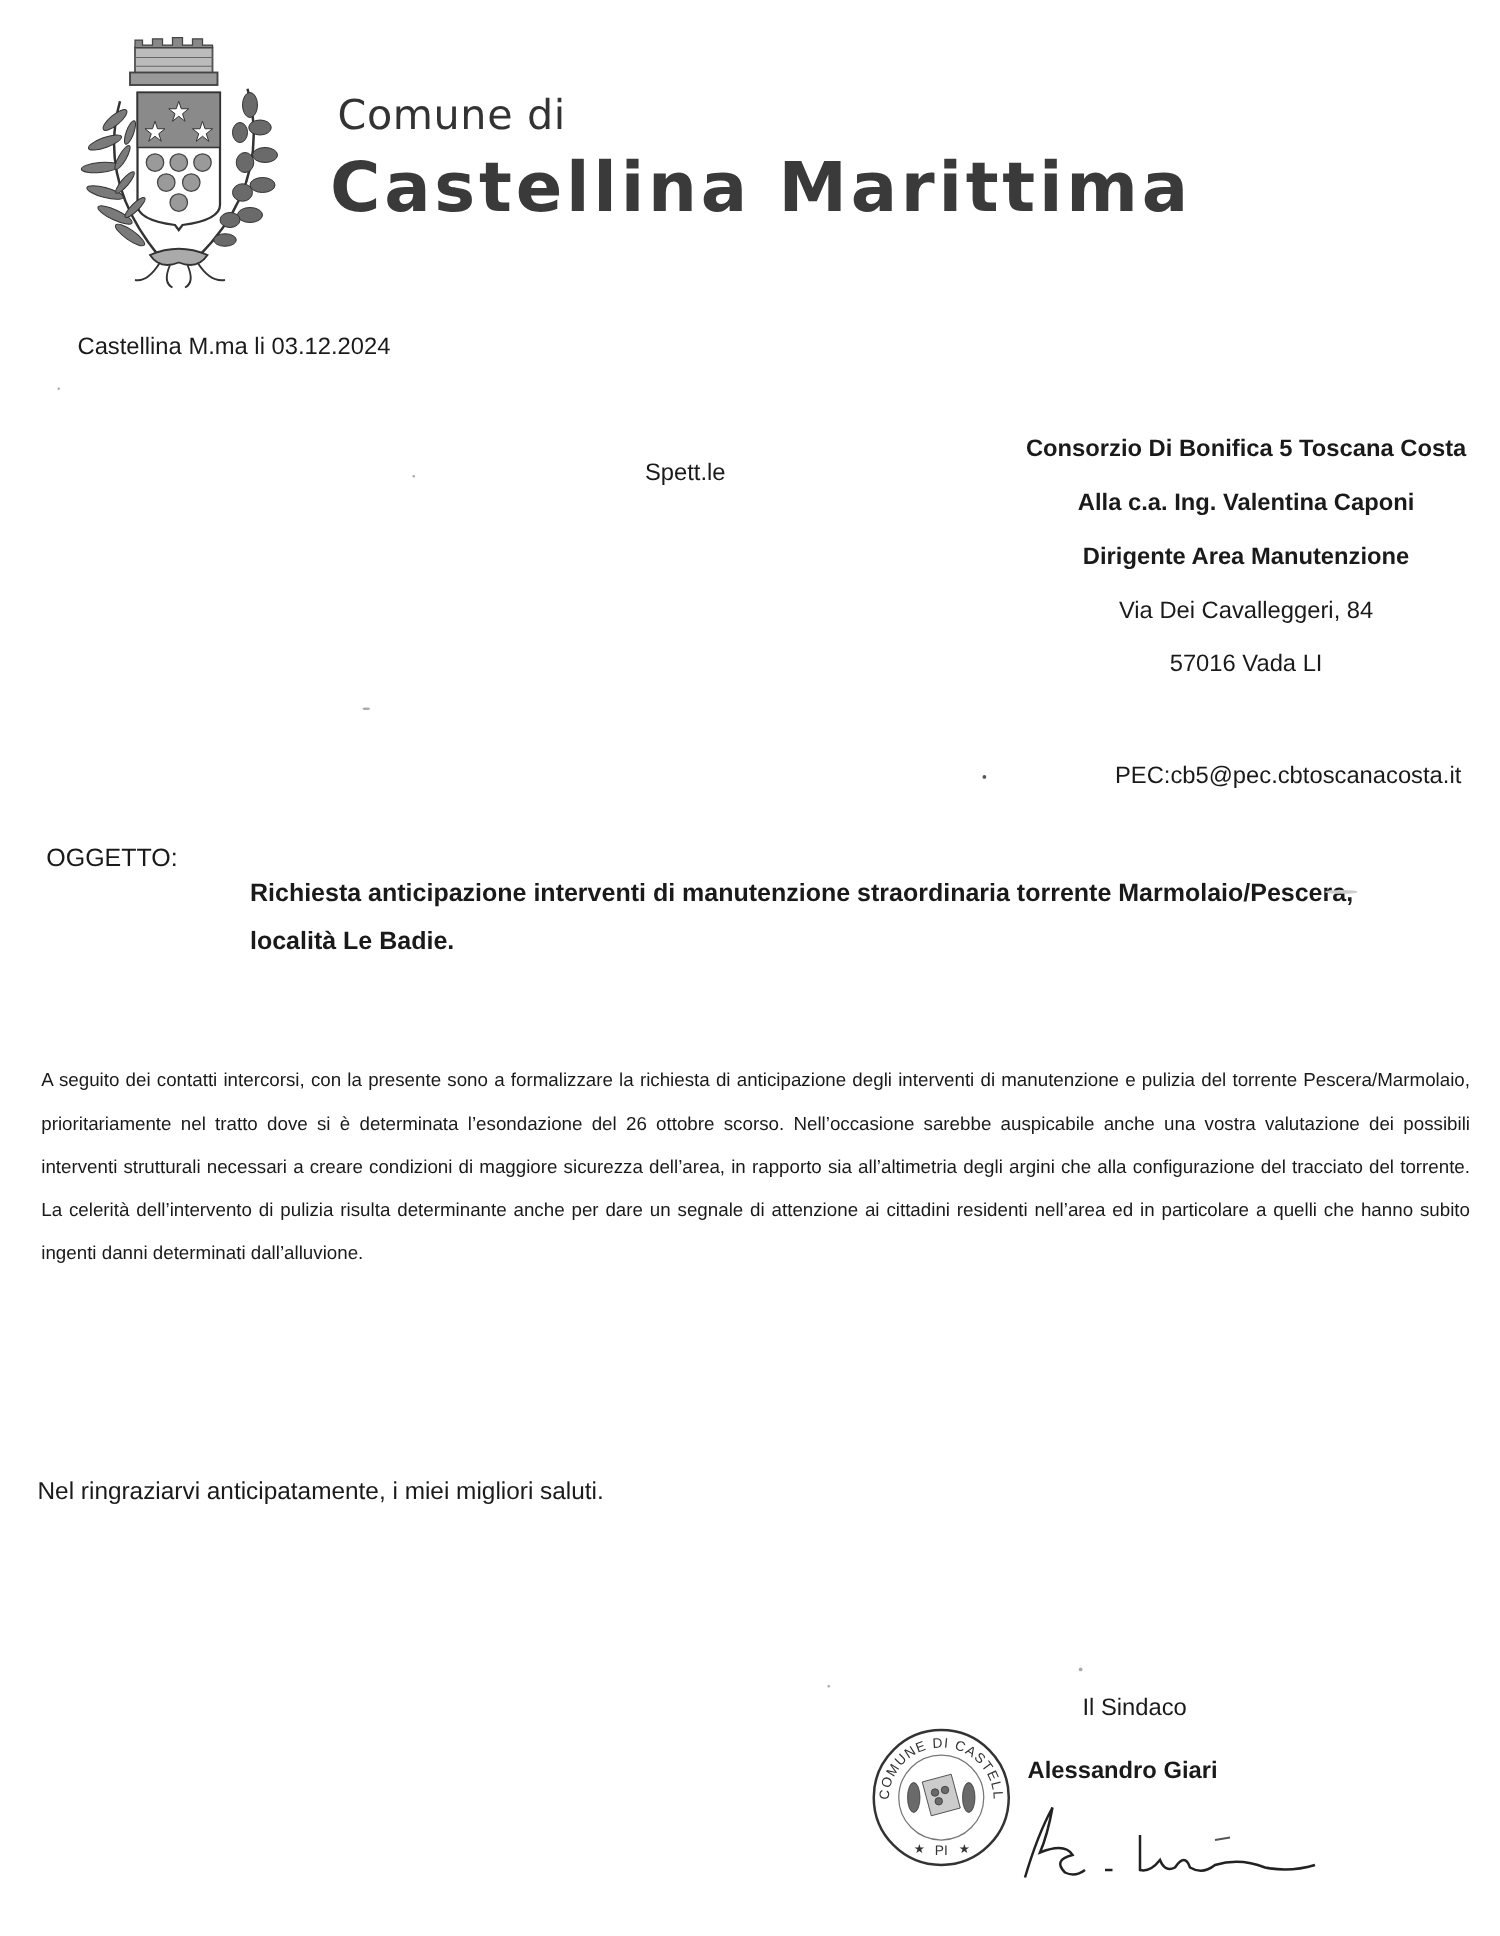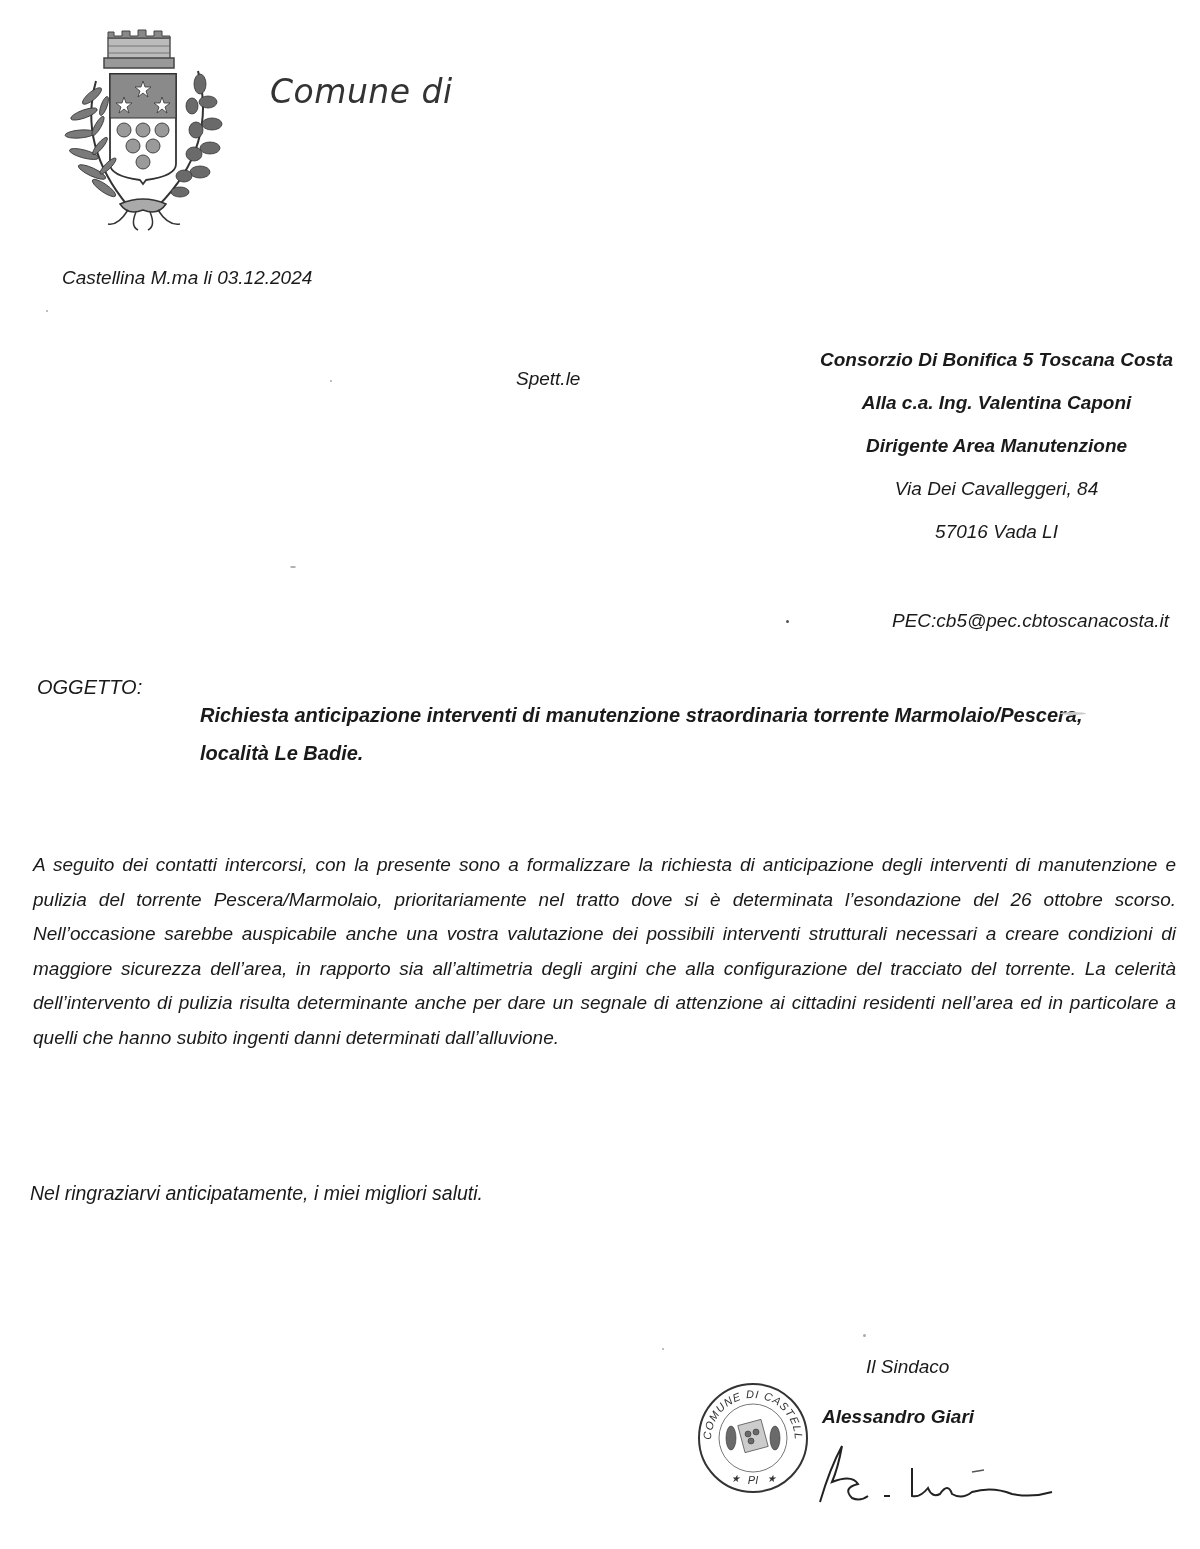--- a/index.html
+++ b/index.html
@@ -1,35 +1,35 @@
 <!DOCTYPE html>
 <html><head>
   <meta charset="utf-8">
   <style>
     html, body { margin: 0; padding: 0; background: #ffffff; }
     body { width: 1200px; height: 1549px; position: relative; overflow: hidden; color: #1a1a1a; font-family: "Liberation Sans", sans-serif; }
-    .page { position: absolute; left: 0; top: 0; width: 1200px; height: 1549px; background: #fff; font-style: italic; }
+    .page { position: absolute; left: 0; top: 0; width: 1200px; height: 1549px; background: #fff; }
 
     
     .crest { position: absolute; left: 48px; top: 26px; width: 190px; height: 215px; }
     .hdr-line1 { position: absolute; left: 270px; top: 72px; font-family: "DejaVu Sans", sans-serif; font-size: 33px; color: #333; letter-spacing: 0.5px; }
     .hdr-line2 { position: absolute; left: 264px; top: 118px; font-family: "DejaVu Sans", sans-serif; font-weight: bold; font-size: 55px; color: #3a3a3a; letter-spacing: 3px; }
 
     .date { position: absolute; left: 62px; top: 267px; font-size: 19px; }
 
     .spett { position: absolute; left: 516px; top: 340px; font-size: 19px; margin-top: 28px; }
     .recipient { position: absolute; right: 27px; top: 338px; text-align: center; font-size: 19px; line-height: 43px; }
     .recipient .b { font-weight: bold; }
     .pec { position: absolute; right: 31px; top: 610px; font-size: 19px; }
     .dot { position: absolute; left: 786px; top: 620px; width: 3px; height: 3px; background: #555; border-radius: 50%; }
 
     .oggetto-label { position: absolute; left: 37px; top: 676px; font-size: 20px; }
     .oggetto-text { position: absolute; left: 200px; top: 696px; width: 900px; font-size: 20px; font-weight: bold; line-height: 38px; }
 
-    .body-text { position: absolute; left: 33px; top: 848px; width: 1143px; font-size: 19px; line-height: 34.5px; text-align: justify; }
+    .body-text { position: absolute; left: 33px; top: 848px; width: 1143px; font-size: 15px; line-height: 34.5px; text-align: justify; }
     .closing { position: absolute; left: 30px; top: 1182px; font-size: 19.5px; }
 
     .sig-role { position: absolute; left: 866px; top: 1356px; font-size: 19px; }
     .sig-name { position: absolute; left: 822px; top: 1406px; font-size: 19px; font-weight: bold; }
     .stamp { position: absolute; left: 693px; top: 1378px; width: 120px; height: 120px; }
     .signature { position: absolute; left: 812px; top: 1438px; width: 260px; height: 70px; }
     .speck { position: absolute; background: #aaa; border-radius: 50%; }
   </style>
 </head>
 <body>
@@ -94,20 +94,21 @@
     <g fill="none" stroke="#333" stroke-width="1.5">
       <path d="M72 178 Q95 168 118 178 Q110 190 95 184 Q80 190 72 178 Z" fill="#aaa"></path>
       <path d="M80 184 Q70 200 60 198"></path>
       <path d="M110 184 Q120 200 132 198"></path>
       <path d="M88 186 Q82 200 90 204"></path>
       <path d="M102 186 Q108 200 100 204"></path>
     </g>
   </svg>
 
   <div class="hdr-line1">Comune di</div>
+  <div class="hdr-line2">Castellina Marittima</div>
 
   <div class="date">Castellina M.ma li 03.12.2024</div>
 
   <div class="spett">Spett.le</div>
   <div class="recipient">
     <div class="b">Consorzio Di Bonifica 5 Toscana Costa</div>
     <div class="b">Alla c.a. Ing. Valentina Caponi</div>
     <div class="b">Dirigente Area Manutenzione</div>
     <div>Via Dei Cavalleggeri, 84</div>
     <div>57016 Vada LI</div>

